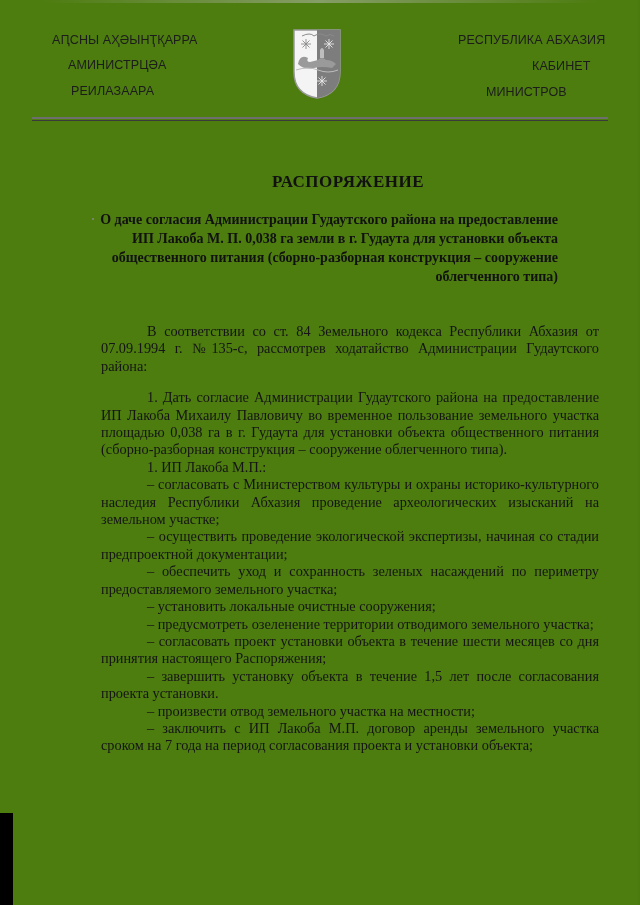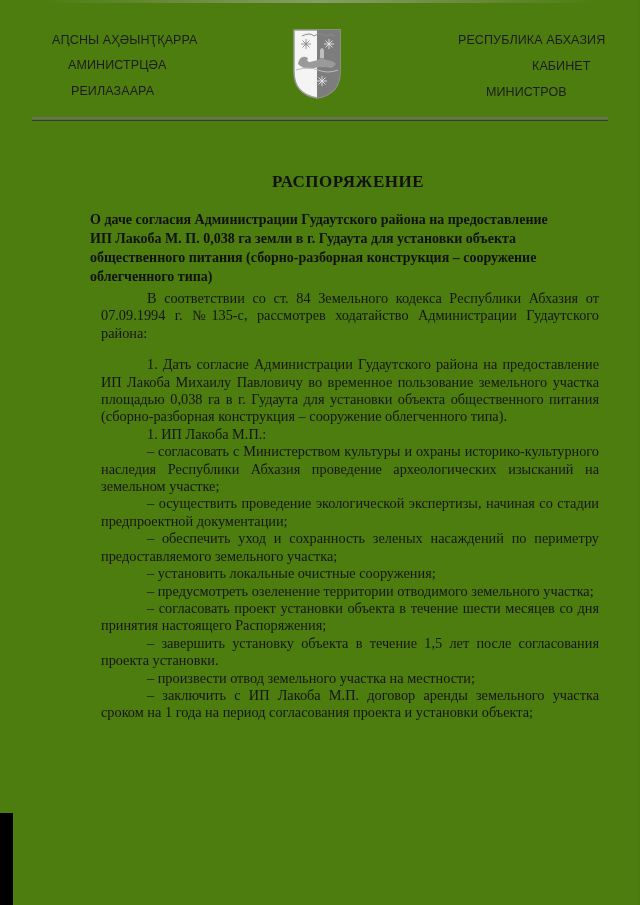--- a/index.html
+++ b/index.html
@@ -14,23 +14,23 @@
     .hdr-left-2 { left: 68px; top: 58px; }
     .hdr-left-3 { left: 71px; top: 84px; }
     .hdr-right-1 { left: 458px; top: 33px; }
     .hdr-right-2 { left: 495px; top: 59px; margin-left: 37px; }
     .hdr-right-3 { left: 486px; top: 85px; }
     .emblem { position: absolute; left: 292px; top: 24px; width: 50px; height: 76px; }
     .rule { position: absolute; left: 32px; top: 117px; width: 576px; height: 5px; }
     .rule .l1 { position: absolute; left: 0; top: 0; width: 100%; height: 2px; background: #6e6e6e; }
     .rule .l2 { position: absolute; left: 0; top: 3px; width: 100%; height: 1px; background: #3a3a3a; }
     .title { position: absolute; left: 0; width: 640px; top: 172px; text-align: center; font-weight: bold; font-size: 17px; letter-spacing: 0.5px; color: #111; margin-left: 28px; }
-    .subject { position: absolute; left: 90px; width: 468px; top: 210px; text-align: left; font-weight: bold; font-size: 14px; line-height: 19px; color: #111; }
+    .subject { position: absolute; left: 90px; width: 468px; top: 210px; text-align: right; font-weight: bold; font-size: 14px; line-height: 19px; color: #111; }
     .dot-mark { position: absolute; left: 92px; top: 218px; width: 2px; height: 2px; background: #888; border-radius: 50%; }
-    .body { position: absolute; left: 101px; width: 498px; font-size: 14.3px; line-height: 17.4px; color: #151515; text-align: justify; }
+    .body { position: absolute; left: 101px; width: 498px; font-size: 14.3px; line-height: 17.4px; color: #151515; text-align: justify; margin-top: 33px; }
     .body p { margin: 0; text-indent: 46px; }
     .gap { height: 14px; }
     .black-edge { position: absolute; left: 0; top: 813px; width: 13px; height: 92px; background: #000; }
     .right-shadow { position: absolute; right: 0; top: 0; width: 3px; height: 905px; background: linear-gradient(90deg, rgba(0,0,0,0), rgba(0,0,0,0.04)); }
   </style>
 </head>
 <body>
 
 <div class="page">
   <div class="scan-top"></div>
@@ -83,18 +83,18 @@
     <p>1. Дать согласие Администрации Гудаутского района на предоставление ИП Лакоба Михаилу Павловичу во временное пользование земельного участка площадью 0,038 га в г. Гудаута для установки объекта общественного питания (сборно-разборная конструкция – сооружение облегченного типа).</p>
     <p>1. ИП Лакоба М.П.:</p>
     <p>– согласовать с Министерством культуры и охраны историко-культурного наследия Республики Абхазия проведение археологических изысканий на земельном участке;</p>
     <p>– осуществить проведение экологической экспертизы, начиная со стадии предпроектной документации;</p>
     <p>– обеспечить уход и сохранность зеленых насаждений по периметру предоставляемого земельного участка;</p>
     <p>– установить локальные очистные сооружения;</p>
     <p>– предусмотреть озеленение территории отводимого земельного участка;</p>
     <p>– согласовать проект установки объекта в течение шести месяцев со дня принятия настоящего Распоряжения;</p>
     <p>– завершить установку объекта в течение 1,5 лет после согласования проекта установки.</p>
     <p>– произвести отвод земельного участка на местности;</p>
-    <p>– заключить с ИП Лакоба М.П. договор аренды земельного участка сроком на 1 года на период согласования проекта и установки объекта;</p>
+    <p>– заключить с ИП Лакоба М.П. договор аренды земельного участка сроком на 7 года на период согласования проекта и установки объекта;</p>
   </div>
 
   <div class="black-edge"></div>
   <div class="right-shadow"></div>
 </div>
 
 </body></html>

